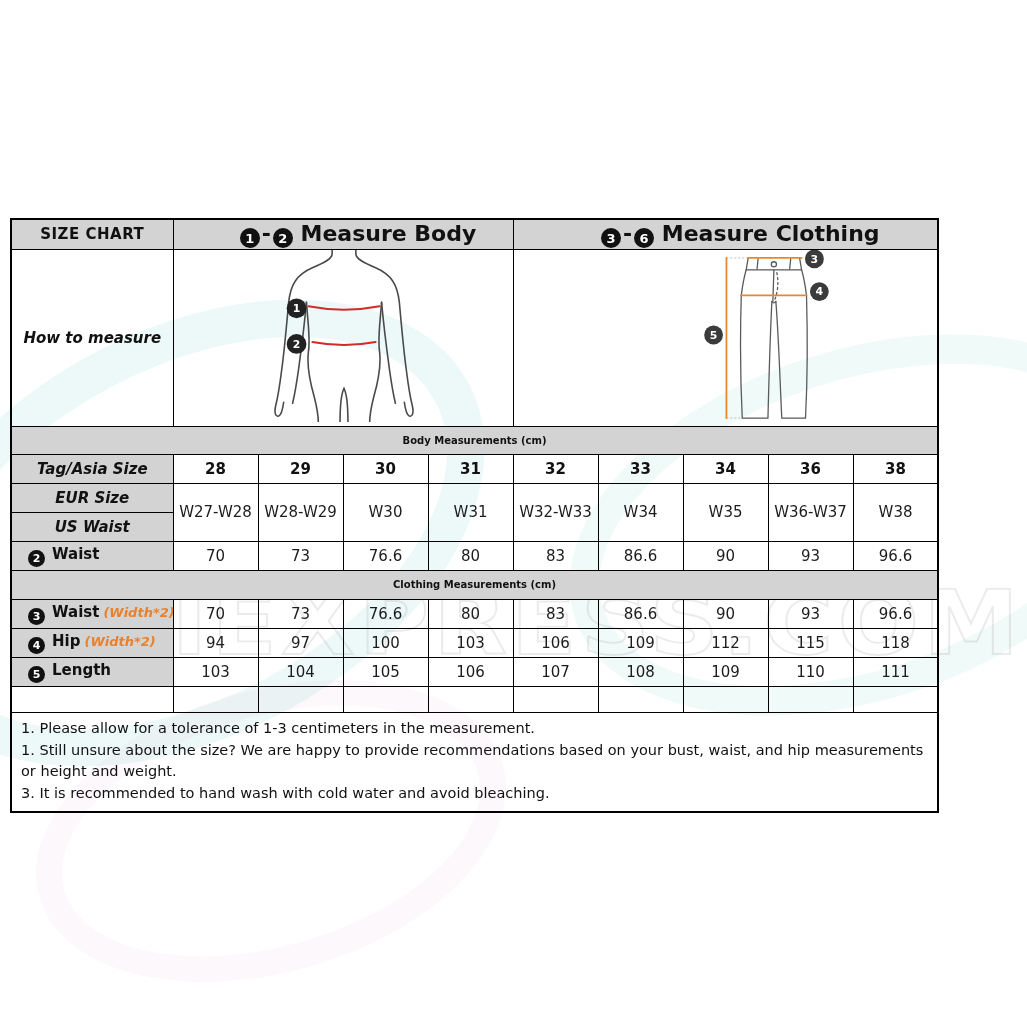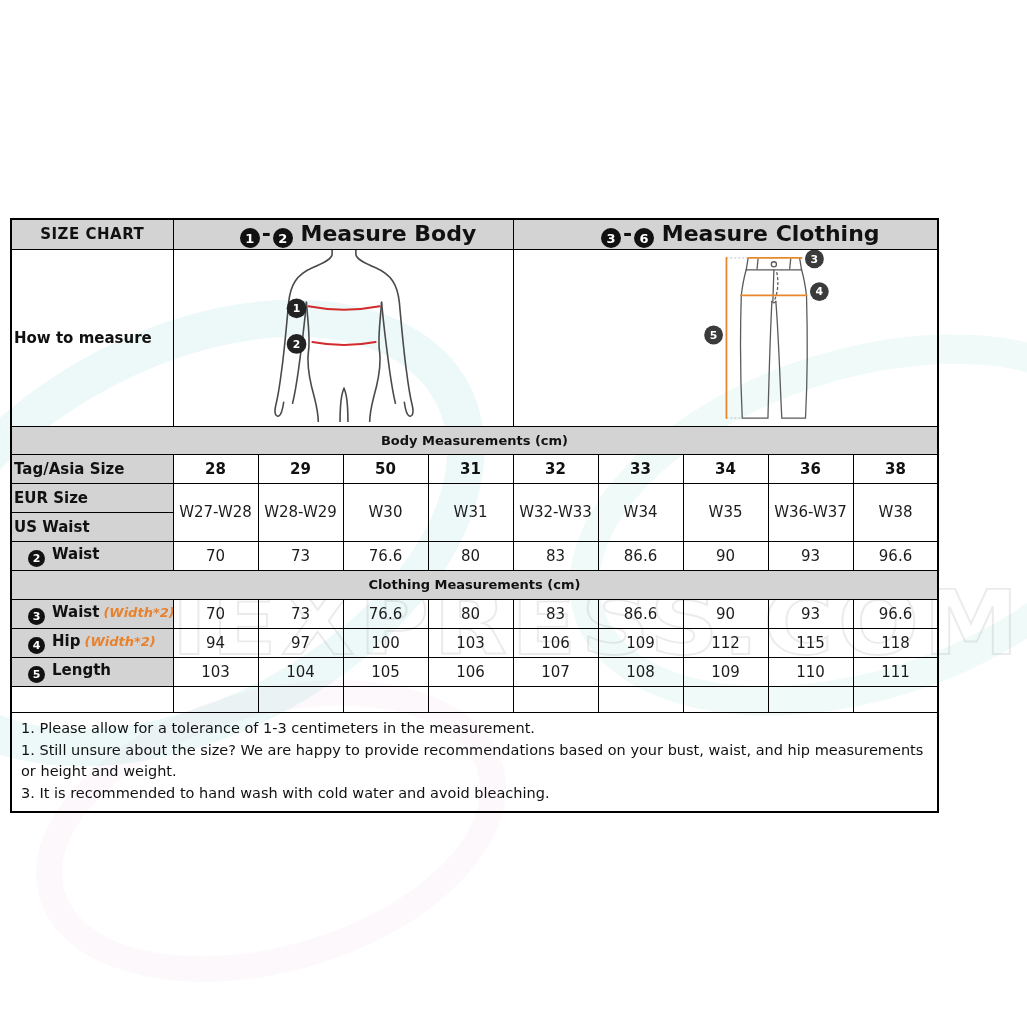--- a/index.html
+++ b/index.html
@@ -28,29 +28,29 @@
   .h30{height:30px}.h176{height:176px}.h28{height:28px}.h29{height:29px}.h26{height:26px}.h89{height:89px}
   .gray{background:var(--section_bg,#d3d3d3);}
   .size-chart-cell{font-weight:bold;font-size:15px;text-align:center;letter-spacing:0.5px;}
   .measure-head{font-weight:bold;font-size:22px;text-align:center;white-space:nowrap;padding-left:32px;}
   .hbadge{
     display:inline-flex;width:20px;height:20px;border-radius:50%;background:#111;color:#fff;
     font-size:13px;font-weight:bold;align-items:center;justify-content:center;vertical-align:-2px;
   }
   .hdash{margin:0 2px;}
   .rowlabel{font-weight:bold;font-size:15px;}
-  .center{}
+  .center{text-align:center;font-style:italic;}
   .leftpad{text-align:left;padding-left:16px;white-space:nowrap;}
   .badge{
     display:inline-flex;width:17px;height:17px;border-radius:50%;background:#111;color:#fff;
     font-size:11px;font-weight:bold;align-items:center;justify-content:center;
     margin-right:7px;vertical-align:-3px;
   }
   .suffix{color:var(--suffix_orange,#E8812D);font-size:13px;font-weight:bold;margin-left:4px;font-style:italic;}
-  .section-title{font-weight:bold;font-size:13px;text-align:center;}
+  .section-title{font-weight:bold;font-size:10px;text-align:center;}
   .val{text-align:center;font-size:15px;color:#1c1c1c;}
   .val.bold{font-weight:bold;color:#111;}
   .diagram-cell{padding:0;text-align:center;vertical-align:middle;}
   .notes-cell{padding:5px 9px;font-size:14.5px;line-height:1.42;text-align:left;vertical-align:top;}
   .note-line{margin:0 0 2px 0;}
 </style>
 </head>
 <body>
 
 <div class="canvas">
@@ -157,21 +157,21 @@
     </tr>
 
     <tr class="h28">
       <td class="gray section-title" colspan="11">Body Measurements (cm)</td>
     </tr>
 
     <tr class="h29">
       <td class="gray rowlabel center">Tag/Asia Size</td>
     <td class="val bold">28</td>
             <td class="val bold">29</td>
-            <td class="val bold">50</td>
+            <td class="val bold">30</td>
             <td class="val bold">31</td>
             <td class="val bold">32</td>
             <td class="val bold">33</td>
             <td class="val bold">34</td>
             <td class="val bold">36</td>
             <td class="val bold">38</td>
             <td class="val bold">40</td>
           </tr>
 
     <tr class="h29">

